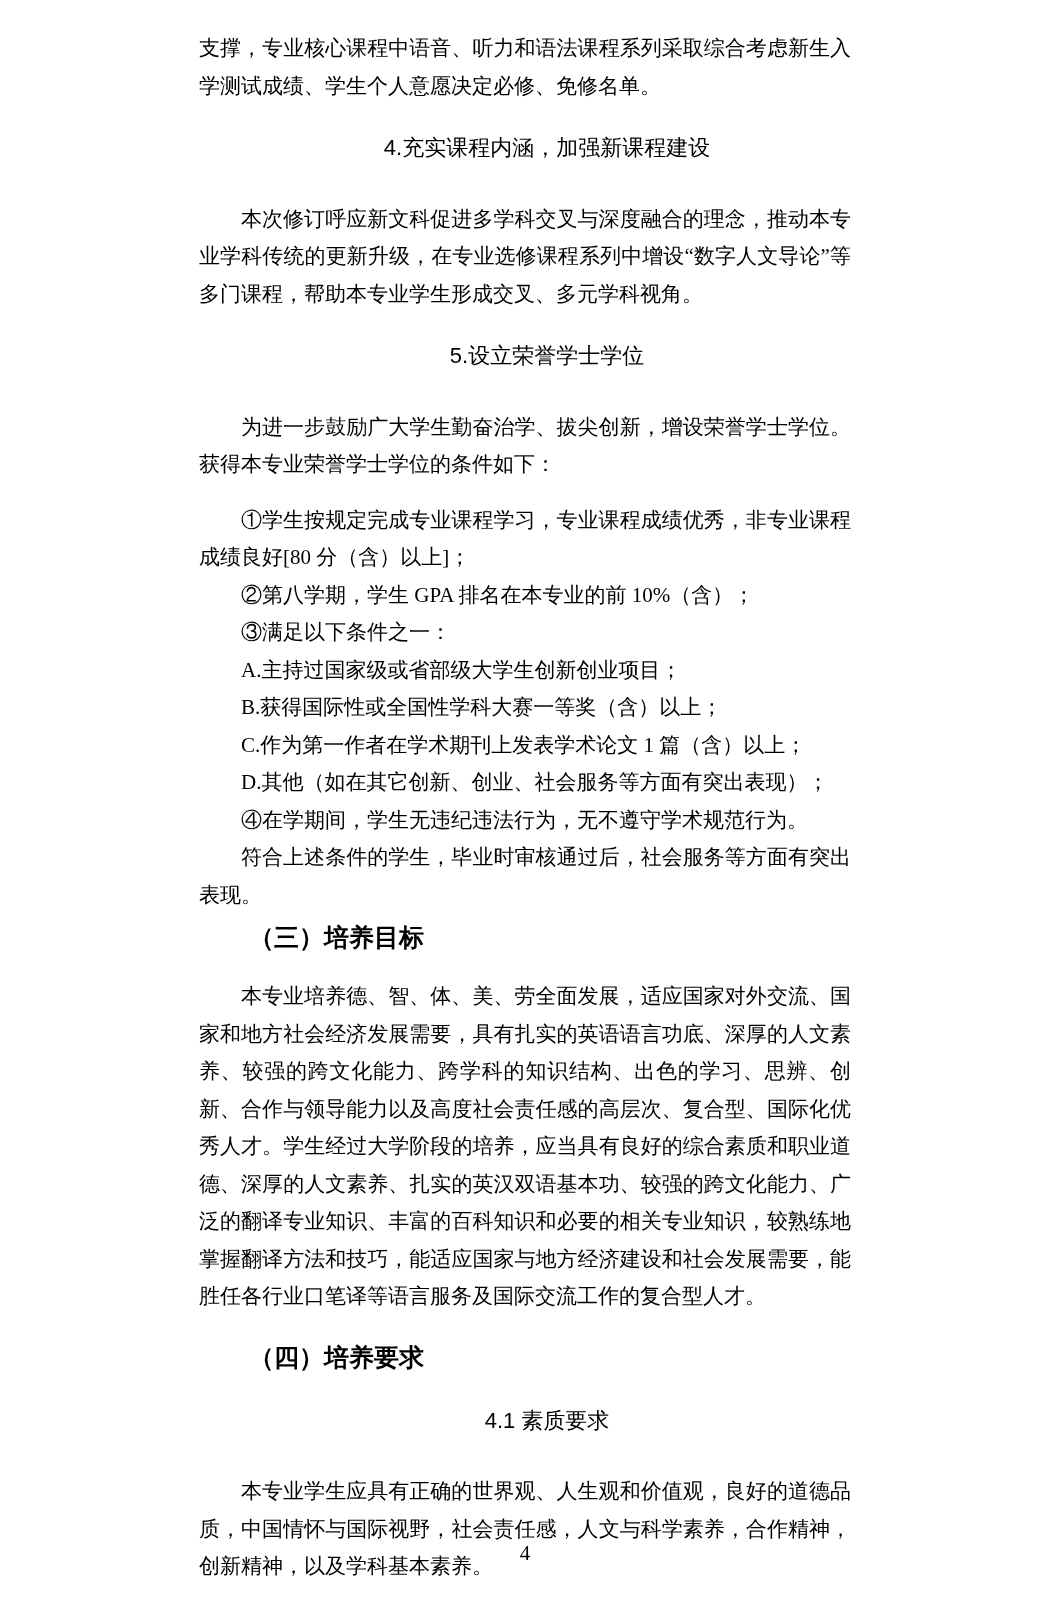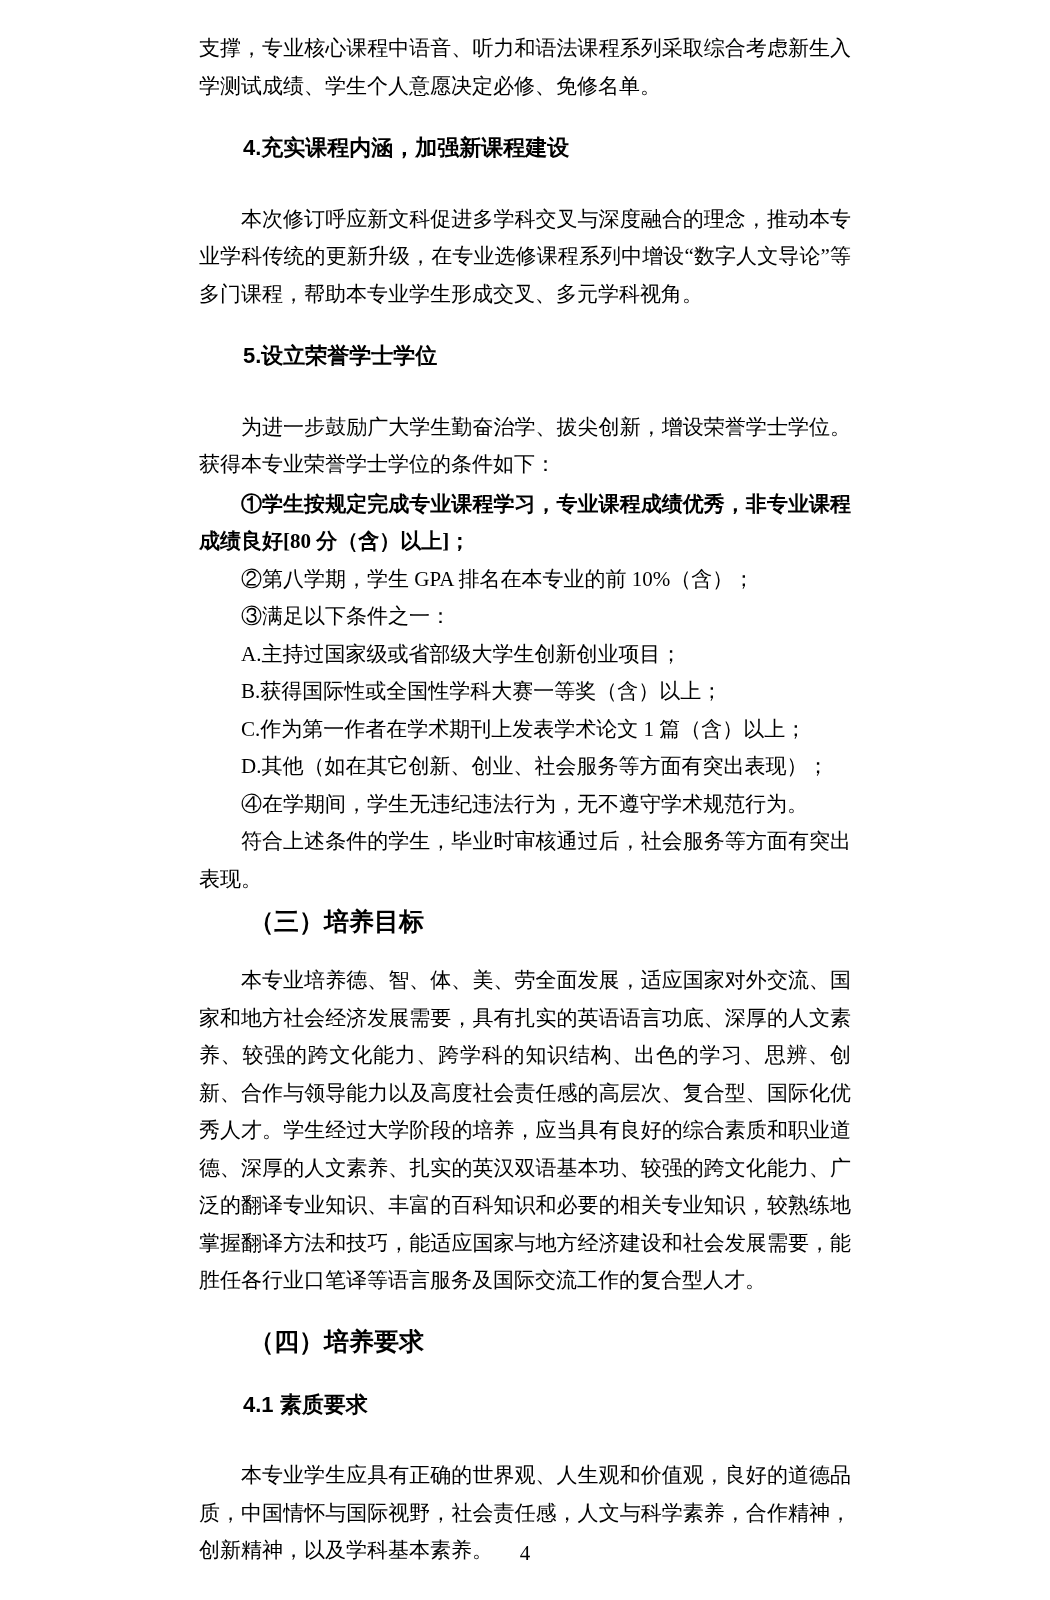--- a/index.html
+++ b/index.html
@@ -30,37 +30,38 @@
     text-justify: inter-ideograph;
     text-indent: 2em;
     margin: 0;
     word-break: break-all;
   }
   .no-indent {
     text-indent: 0;
   }
   .h2 {
     font-family: "Liberation Sans", "DejaVu Sans", sans-serif;
-    font-weight: bold;
+    font-weight: normal;
     font-size: 22px;
     line-height: 37.5px;
     text-indent: 2em;
     margin: 24px 0 0 0;
+    text-align: center;
   }
   .h1 {
     font-family: "Liberation Sans", "DejaVu Sans", sans-serif;
     font-weight: bold;
     font-size: 25px;
     line-height: 42px;
     text-indent: 2em;
     margin: 0;
   }
   .mt24 { margin-top: 34px; }
   .mt20 { margin-top: 20px; }
-  .mt18 { margin-top: 2px; font-weight: bold; }
+  .mt18 { margin-top: 18px; }
   .mt30 { margin-top: 36px; }
   .mt2  { margin-top: 2px; }
   .page-number {
     position: absolute;
     bottom: 35px;
     left: 0;
     width: 100%;
     text-align: center;
     font-size: 21px;
     line-height: 24px;

